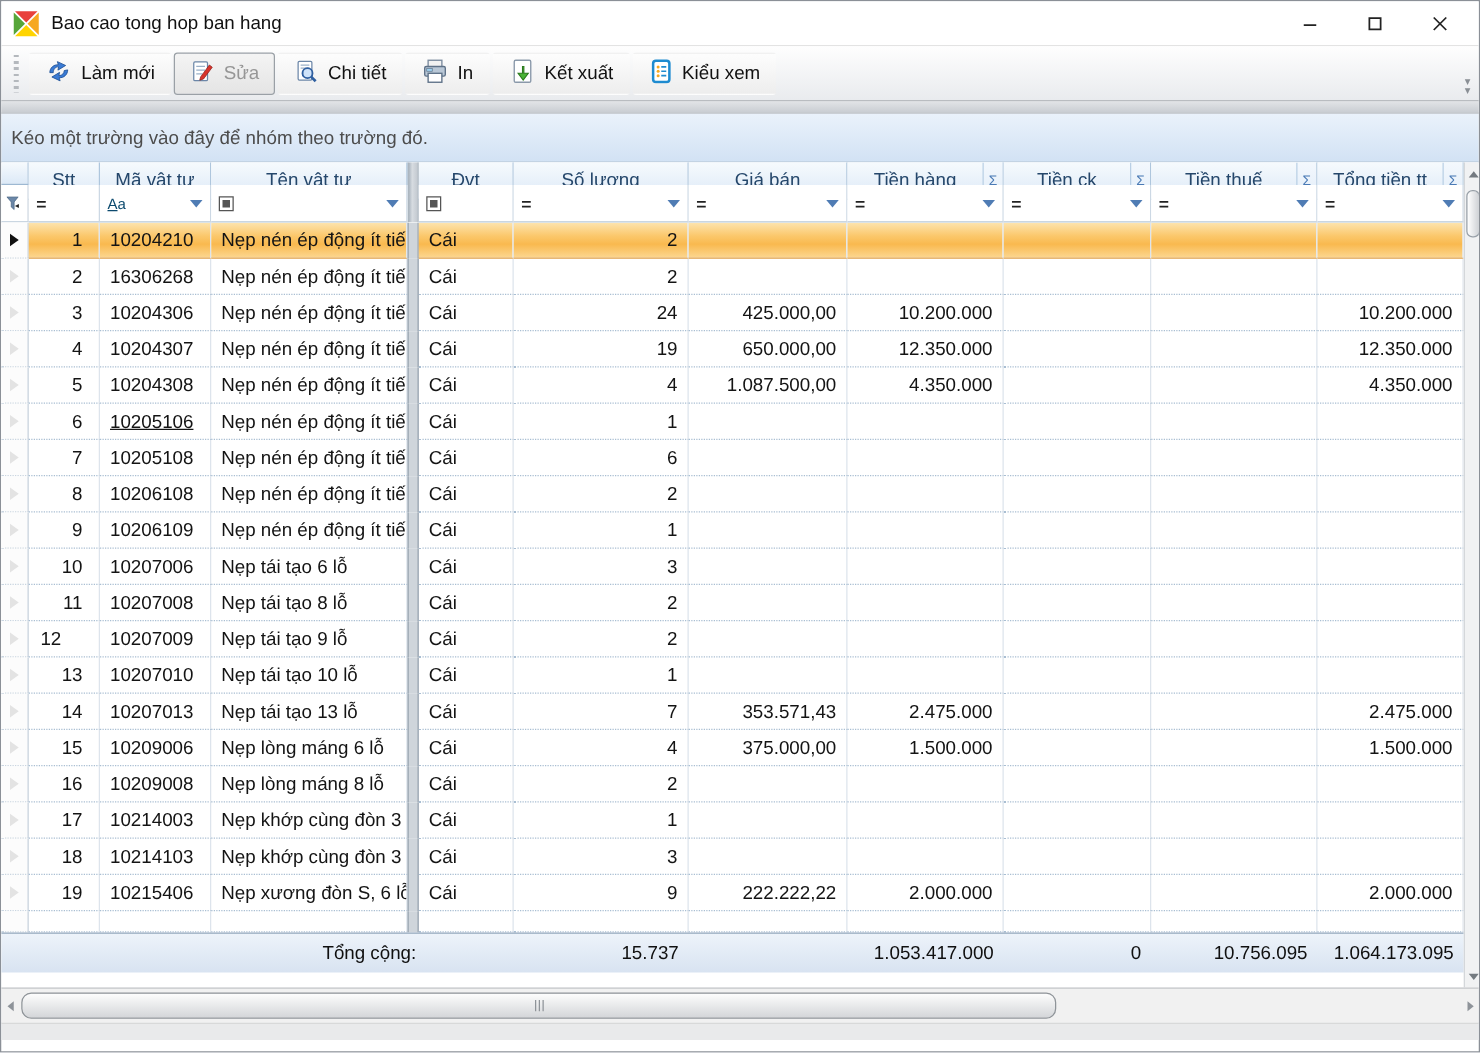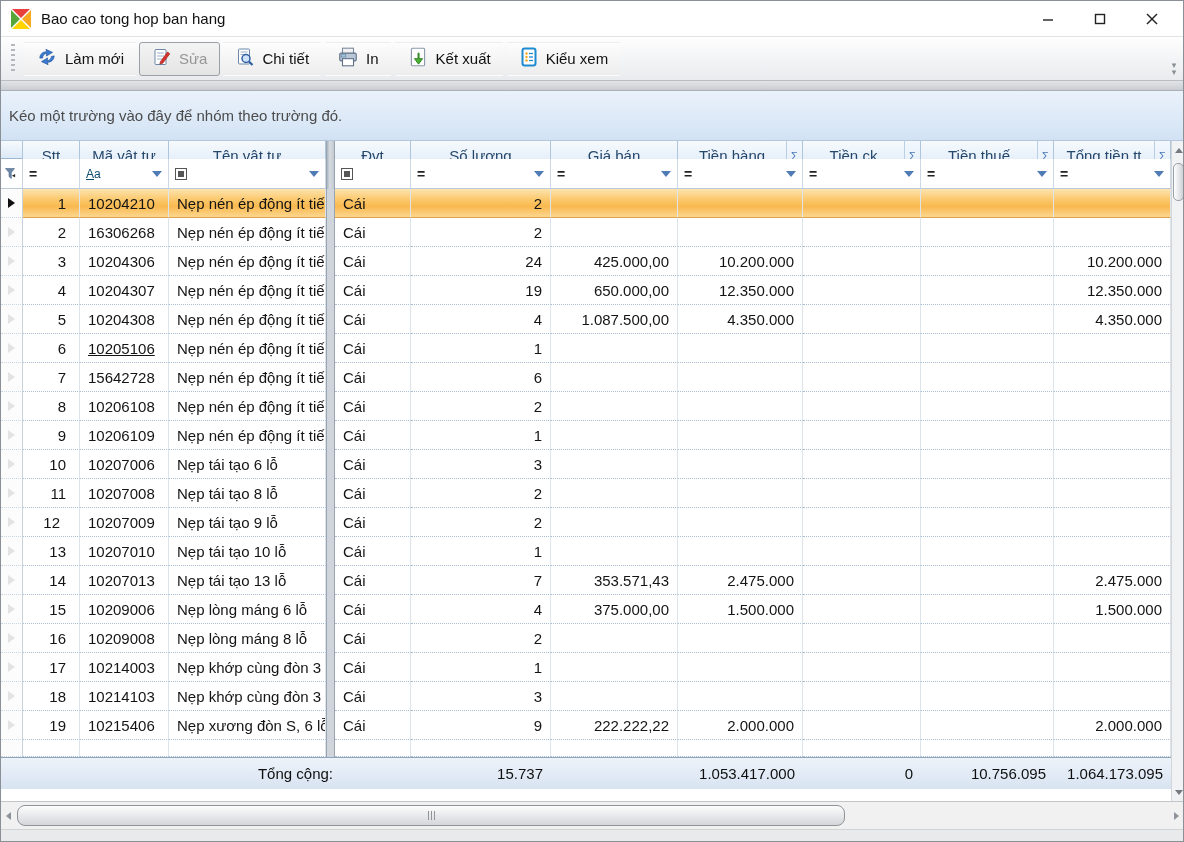--- a/index.html
+++ b/index.html
@@ -25,21 +25,21 @@
   .tb-btn{display:flex;align-items:center;gap:7px;height:34px;padding:0 12px;border:1px solid transparent;border-radius:3px;background:linear-gradient(#fdfdfd,#ededed);font-size:15px;color:#111;margin-right:2px;cursor:default;}
   .tb-btn svg{flex:0 0 auto;}
   .tb-btn.outlined{border:1px solid #9aa0a6;background:linear-gradient(#f4f4f4,#e4e4e4);}
   .tb-btn.disabled .tb-label{color:#969696;}
   .tb-overflow{position:absolute;right:3px;bottom:4px;width:12px;height:14px;color:#8a8f95;font-size:9px;line-height:7px;text-align:center;}
 
   
   .toolbar-shadow{height:10px;background:linear-gradient(#e2e4e7,#c9cdd2);border-bottom:1px solid #aab0b6;}
 
   
-  .group-panel{height:50px;background:linear-gradient(#eaf2fb,#d2e2f4);display:flex;align-items:center;padding-left:8px;font-size:15px;color:#4c4c4c;border-bottom:1px solid #b3c6da;}
+  .group-panel{height:39px;background:linear-gradient(#eaf2fb,#d2e2f4);display:flex;align-items:center;padding-left:8px;font-size:15px;color:#4c4c4c;border-bottom:1px solid #b3c6da;}
 
   
   .grid{height:660px;display:flex;background:#fff;}
   .grid-main{width:1170px;display:flex;flex-direction:column;}
   .hdr-row,.filter-row,.drow,.footer{display:flex;flex:0 0 auto;}
   .hdr-row{height:18px;}
   .hcell{position:relative;height:30px;background:linear-gradient(#f6fafd,#dcE9f7);border-right:1px solid #aec6dd;border-bottom:1px solid #9db8d2;display:flex;align-items:center;justify-content:center;font-size:15px;color:#25476b;overflow:hidden;white-space:nowrap;}
   .hcell .sum-badge{position:absolute;right:0;top:0;width:16px;height:100%;border-left:1px solid #b9cfe5;background:linear-gradient(#f3f8fd,#e2edf9);color:#4a7ab5;font-size:11px;display:flex;align-items:center;justify-content:center;}
   .hcell.has-sum{padding-right:16px;}
   .split-band{width:9px;background:linear-gradient(90deg,#aab4be,#d7dce1 40%,#c3c9d0);border-right:1px solid #98a4b0;border-left:1px solid #98a4b0;flex:0 0 auto;}
@@ -389,21 +389,21 @@
             <div class="dcell al-r" style="flex: 0 0 125px; width: 125px;"></div>
             <div class="dcell al-r" style="flex: 0 0 118px; width: 118px;"></div>
             <div class="dcell al-r" style="flex: 0 0 133px; width: 133px;"></div>
             <div class="dcell al-r" style="flex: 0 0 117px; width: 117px;"></div>
           </div>
           <div class="drow">
             <div class="ind-cell">
               <span class="ind-arrow"></span>
             </div>
             <div class="dcell al-r" style="flex: 0 0 57px; width: 57px; padding-right: 13px;">7</div>
-            <div class="dcell al-l" style="flex: 0 0 89px; width: 89px;">15642728</div>
+            <div class="dcell al-l" style="flex: 0 0 89px; width: 89px;">10205108</div>
             <div class="dcell al-l" style="flex: 0 0 157px; width: 157px;">Nẹp nén ép động ít tiếp xú</div>
             <div class="split-band body"></div>
             <div class="dcell al-l" style="flex: 0 0 76px; width: 76px;">Cái</div>
             <div class="dcell al-r" style="flex: 0 0 140px; width: 140px;">6</div>
             <div class="dcell al-r" style="flex: 0 0 127px; width: 127px;"></div>
             <div class="dcell al-r" style="flex: 0 0 125px; width: 125px;"></div>
             <div class="dcell al-r" style="flex: 0 0 118px; width: 118px;"></div>
             <div class="dcell al-r" style="flex: 0 0 133px; width: 133px;"></div>
             <div class="dcell al-r" style="flex: 0 0 117px; width: 117px;"></div>
           </div>
@@ -468,21 +468,21 @@
             <div class="dcell al-r" style="flex: 0 0 127px; width: 127px;"></div>
             <div class="dcell al-r" style="flex: 0 0 125px; width: 125px;"></div>
             <div class="dcell al-r" style="flex: 0 0 118px; width: 118px;"></div>
             <div class="dcell al-r" style="flex: 0 0 133px; width: 133px;"></div>
             <div class="dcell al-r" style="flex: 0 0 117px; width: 117px;"></div>
           </div>
           <div class="drow">
             <div class="ind-cell">
               <span class="ind-arrow"></span>
             </div>
-            <div class="dcell al-r" style="flex: 0 0 57px; width: 57px; padding-right: 19px;">12</div>
+            <div class="dcell al-r" style="flex: 0 0 57px; width: 57px; padding-right: 30px;">12</div>
             <div class="dcell al-l" style="flex: 0 0 89px; width: 89px;">10207009</div>
             <div class="dcell al-l" style="flex: 0 0 157px; width: 157px;">Nẹp tái tạo 9 lỗ</div>
             <div class="split-band body"></div>
             <div class="dcell al-l" style="flex: 0 0 76px; width: 76px;">Cái</div>
             <div class="dcell al-r" style="flex: 0 0 140px; width: 140px;">2</div>
             <div class="dcell al-r" style="flex: 0 0 127px; width: 127px;"></div>
             <div class="dcell al-r" style="flex: 0 0 125px; width: 125px;"></div>
             <div class="dcell al-r" style="flex: 0 0 118px; width: 118px;"></div>
             <div class="dcell al-r" style="flex: 0 0 133px; width: 133px;"></div>
             <div class="dcell al-r" style="flex: 0 0 117px; width: 117px;"></div>

